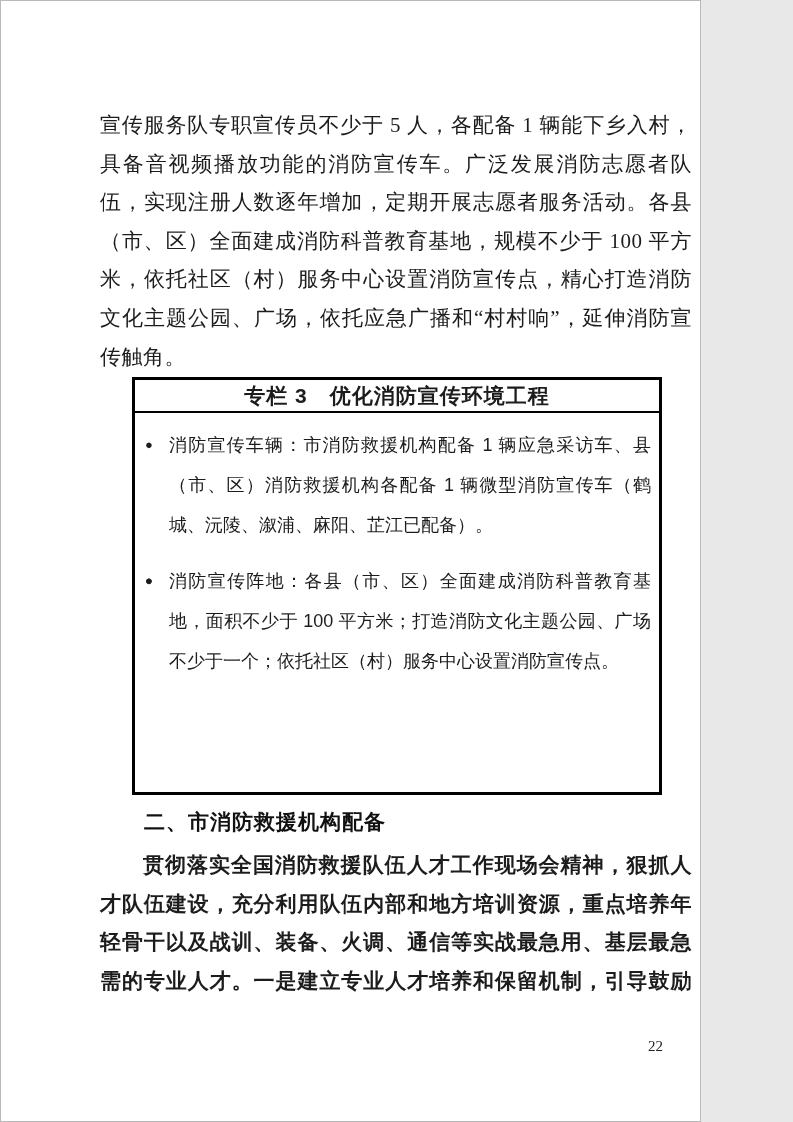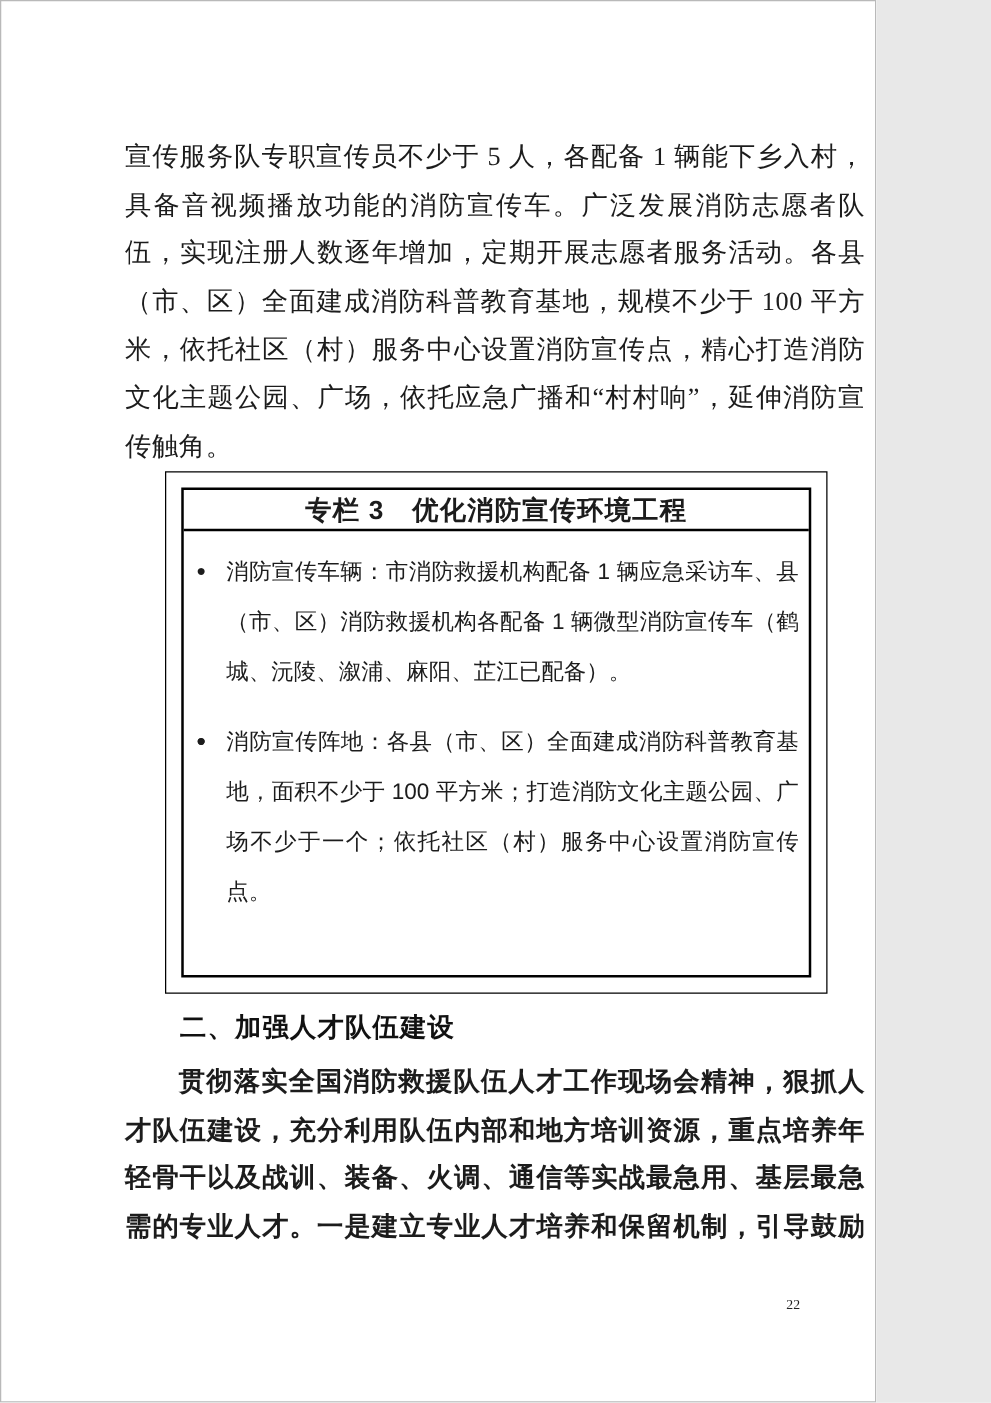--- a/index.html
+++ b/index.html
@@ -35,21 +35,21 @@
   .para2 { top: 846px; text-indent: 43px; text-align-last: justify; font-weight: bold; }
 
   
   .callout {
     position: absolute;
     left: 132px;
     top: 377px;
     width: 530px;
     height: 418px;
     border: 1px solid #000;
-    padding: 12px;
+    padding: 0;
     background: #fff;
   }
   .callout-inner {
     width: 100%;
     height: 100%;
     border: 2px solid #000;
     display: flex;
     flex-direction: column;
   }
   .callout-title {
@@ -92,23 +92,23 @@
     top: 808px;
     font-family: "Liberation Sans", "DejaVu Sans", sans-serif;
     font-weight: bold;
     font-size: 21px;
     letter-spacing: 1px;
     color: #111;
   }
 
   .page-number {
     position: absolute;
-    left: 629px;
+    left: 648px;
     top: 1038px;
-    font-size: 11px;
+    font-size: 15px;
     color: #222;
   }
 </style>
 </head>
 <body>
 
 <div class="page">
 
   <p class="body-text para1">宣传服务队专职宣传员不少于 5 人，各配备 1 辆能下乡入村，具备音视频播放功能的消防宣传车。广泛发展消防志愿者队伍，实现注册人数逐年增加，定期开展志愿者服务活动。各县（市、区）全面建成消防科普教育基地，规模不少于 100 平方米，依托社区（村）服务中心设置消防宣传点，精心打造消防文化主题公园、广场，依托应急广播和“村村响”，延伸消防宣传触角。</p>
 
@@ -127,19 +127,19 @@
           </div>
 
           <div class="bullet">
             <span class="bullet-marker">●</span>
             <span class="bullet-text">消防宣传阵地：各县（市、区）全面建成消防科普教育基地，面积不少于 100 平方米；打造消防文化主题公园、广场不少于一个；依托社区（村）服务中心设置消防宣传点。</span>
           </div>
         </div>
     </div>
   </div>
 
-  <h2 class="section-heading">二、加强人才队伍建设</h2>
+  <h2 class="section-heading">二、市消防救援机构配备</h2>
 
   <p class="body-text para2">贯彻落实全国消防救援队伍人才工作现场会精神，狠抓人才队伍建设，充分利用队伍内部和地方培训资源，重点培养年轻骨干以及战训、装备、火调、通信等实战最急用、基层最急需的专业人才。一是建立专业人才培养和保留机制，引导鼓励</p>
 
   <div class="page-number">22</div>
 
 </div>
 
 </body></html>

